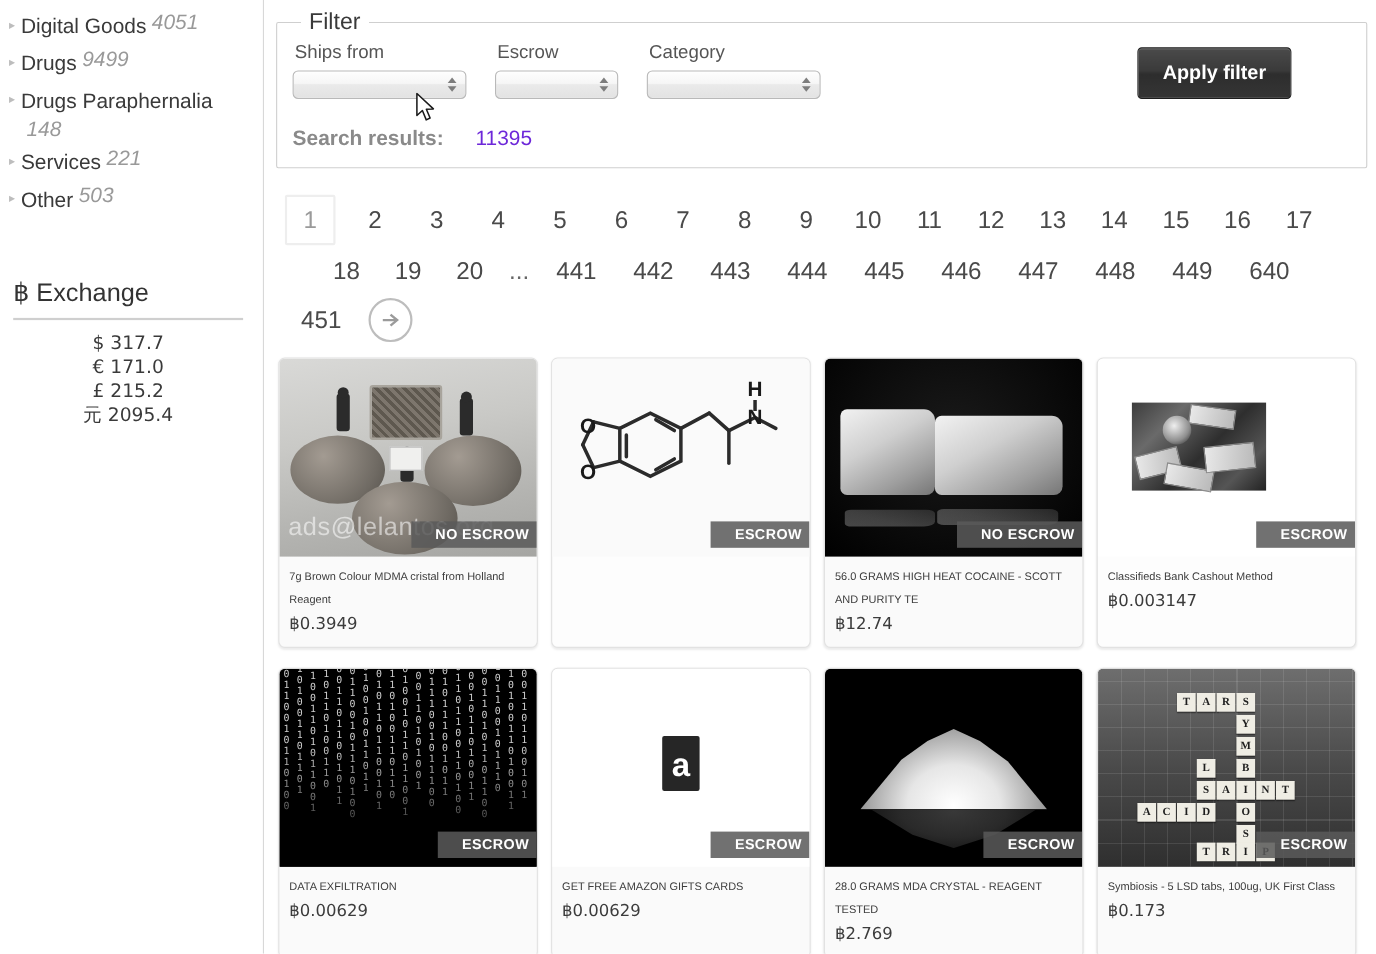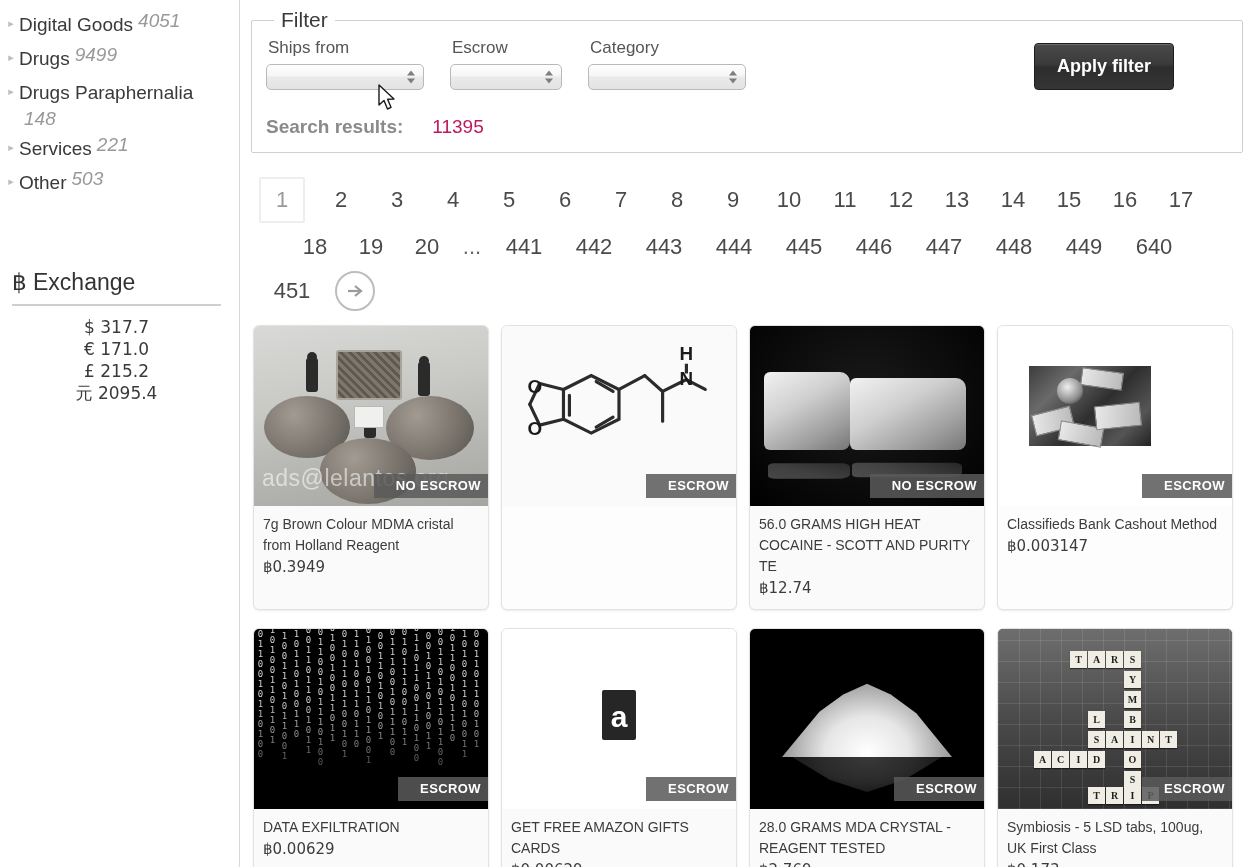--- a/index.html
+++ b/index.html
@@ -32,21 +32,21 @@
     color: #bdbdbd; font-size: 11px; line-height: 8px;
   }
   .cat-text {
     font-size: 19px; color: #3a3a3a; line-height: 30px;
     letter-spacing: 0px;
   }
   .cat-count {
     font-style: italic; color: #999; font-size: 19px; margin-left: 5px;
   }
 
-  .exchange-block { margin-top: 68px; padding: 0 18px 0 12px; }
+  .exchange-block { margin-top: 52px; padding: 0 18px 0 12px; }
   .exchange-title {
     font-size: 23px; color: #333; font-weight: normal;
     margin: 0 0 2px 0; padding: 0 0 8px 0;
     border-bottom: 2px solid #cfcfcf;
     line-height: 28px;
   }
   .exchange-title .btc { font-family: "DejaVu Sans", sans-serif; }
   .rates { padding: 8px 0 0 0; text-align: center; }
   .rate-row {
     font-size: 17px; color: #3a3a3a; line-height: 22px;
@@ -119,21 +119,21 @@
     white-space: nowrap;
     margin-right: 54px;
   }
 
   .search-results {
     margin-top: 26px;
     font-size: 19px; font-weight: bold; color: #8a8a8a;
     display: flex; align-items: center;
   }
   .search-results .sr-count {
-    margin-left: 29px; font-weight: normal; color: #be185d;
+    margin-left: 29px; font-weight: normal; color: #6d28d9;
   }
 
   
   .pagination {
     margin: 22px 0 0 0;
     padding-left: 16px; padding-right: 24px;
     display: flex; flex-wrap: wrap;
     align-items: center;
     justify-content: flex-start;
   }
@@ -188,21 +188,21 @@
     position: absolute; right: 0; bottom: 8px;
     background: rgba(90,90,90,.86);
     color: #fff;
     font-size: 13px; font-weight: bold;
     letter-spacing: .4px;
     padding: 4px 7px 5px 22px;
     white-space: nowrap;
   }
   .card-body { padding: 8px 9px 10px 9px; }
   .card-title {
-    font-size: 14px; color: #3c3c3c; line-height: 21px;
+    font-size: 10px; color: #3c3c3c; line-height: 21px;
     margin: 0 0 1px 0;
   }
   .card-price {
     font-size: 15px; color: #3c3c3c; line-height: 21px;
     font-family: "DejaVu Sans", sans-serif;
   }
 
   
   #cursor { position: absolute; left: 378px; top: 84px; pointer-events: none; }
 

